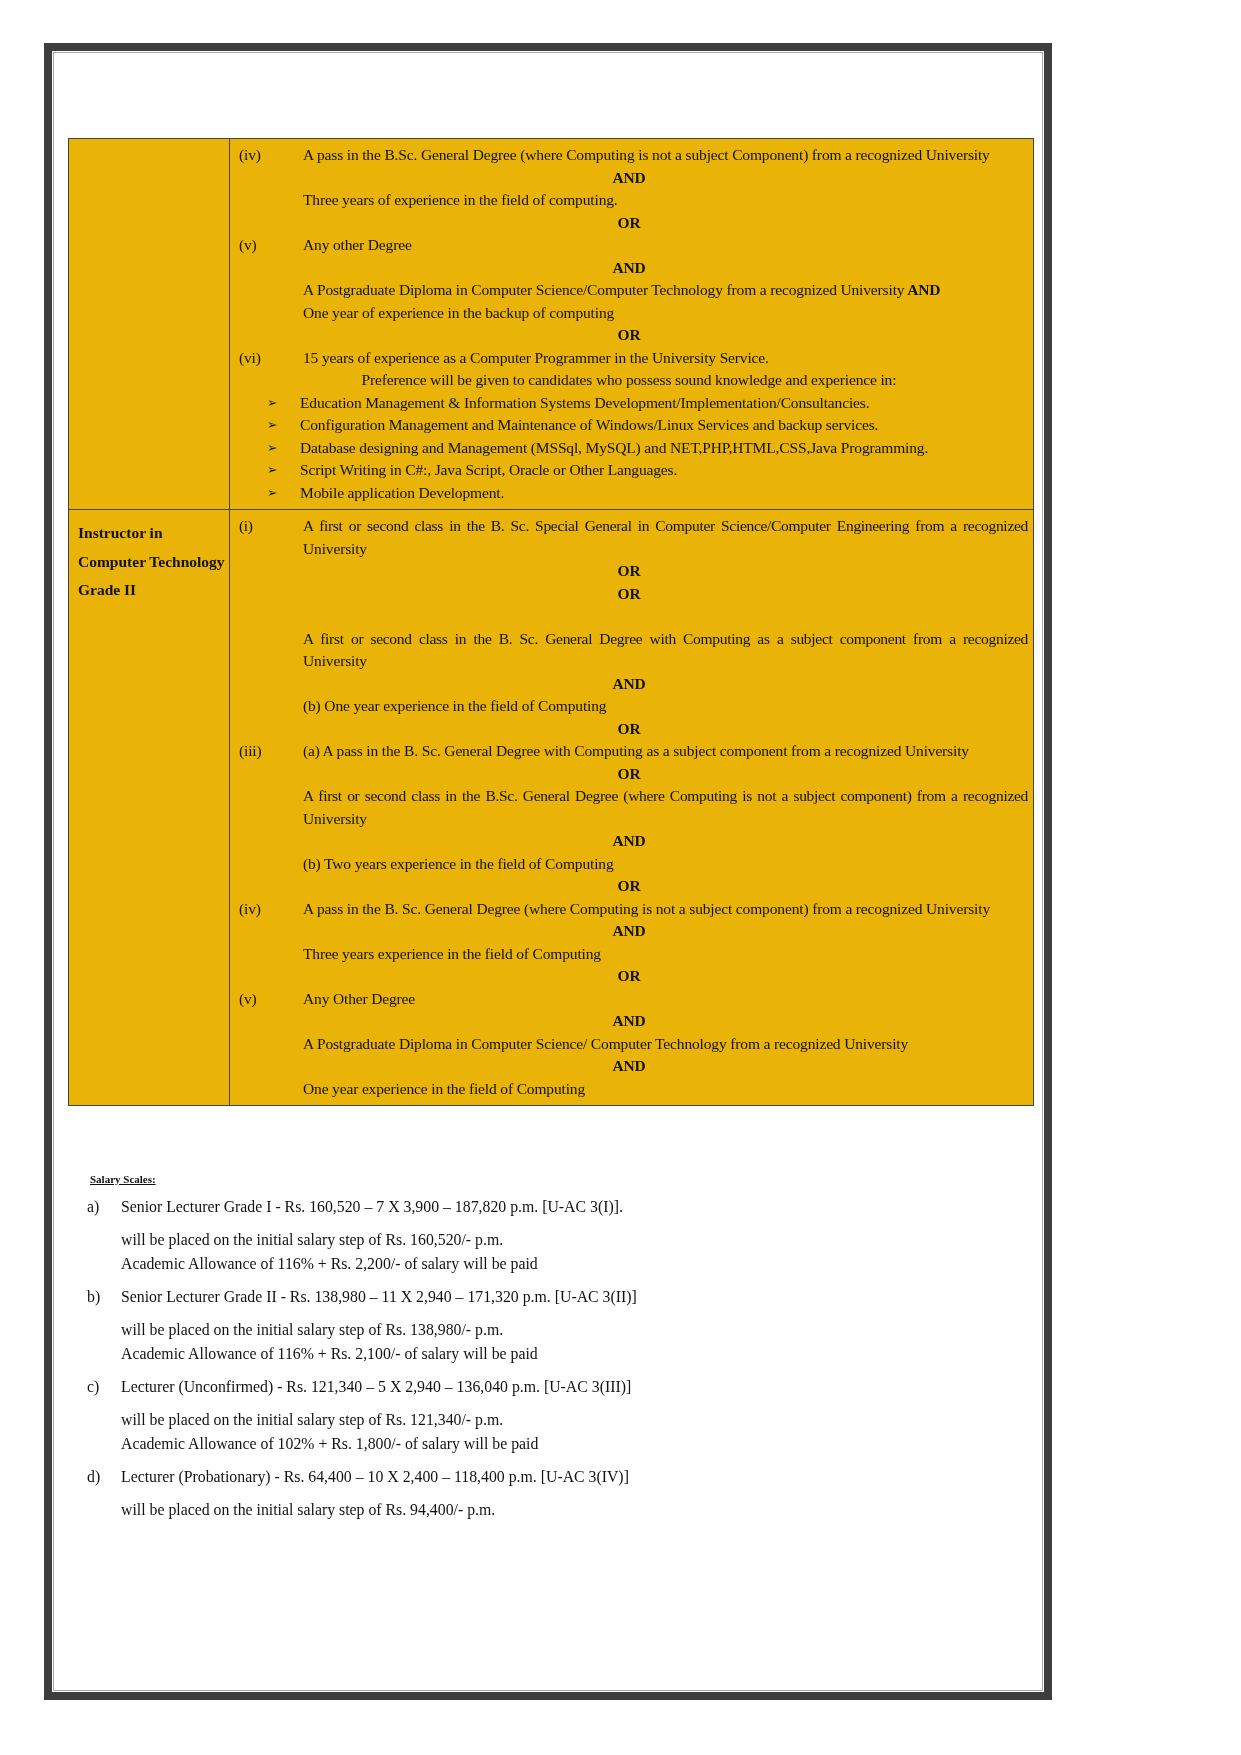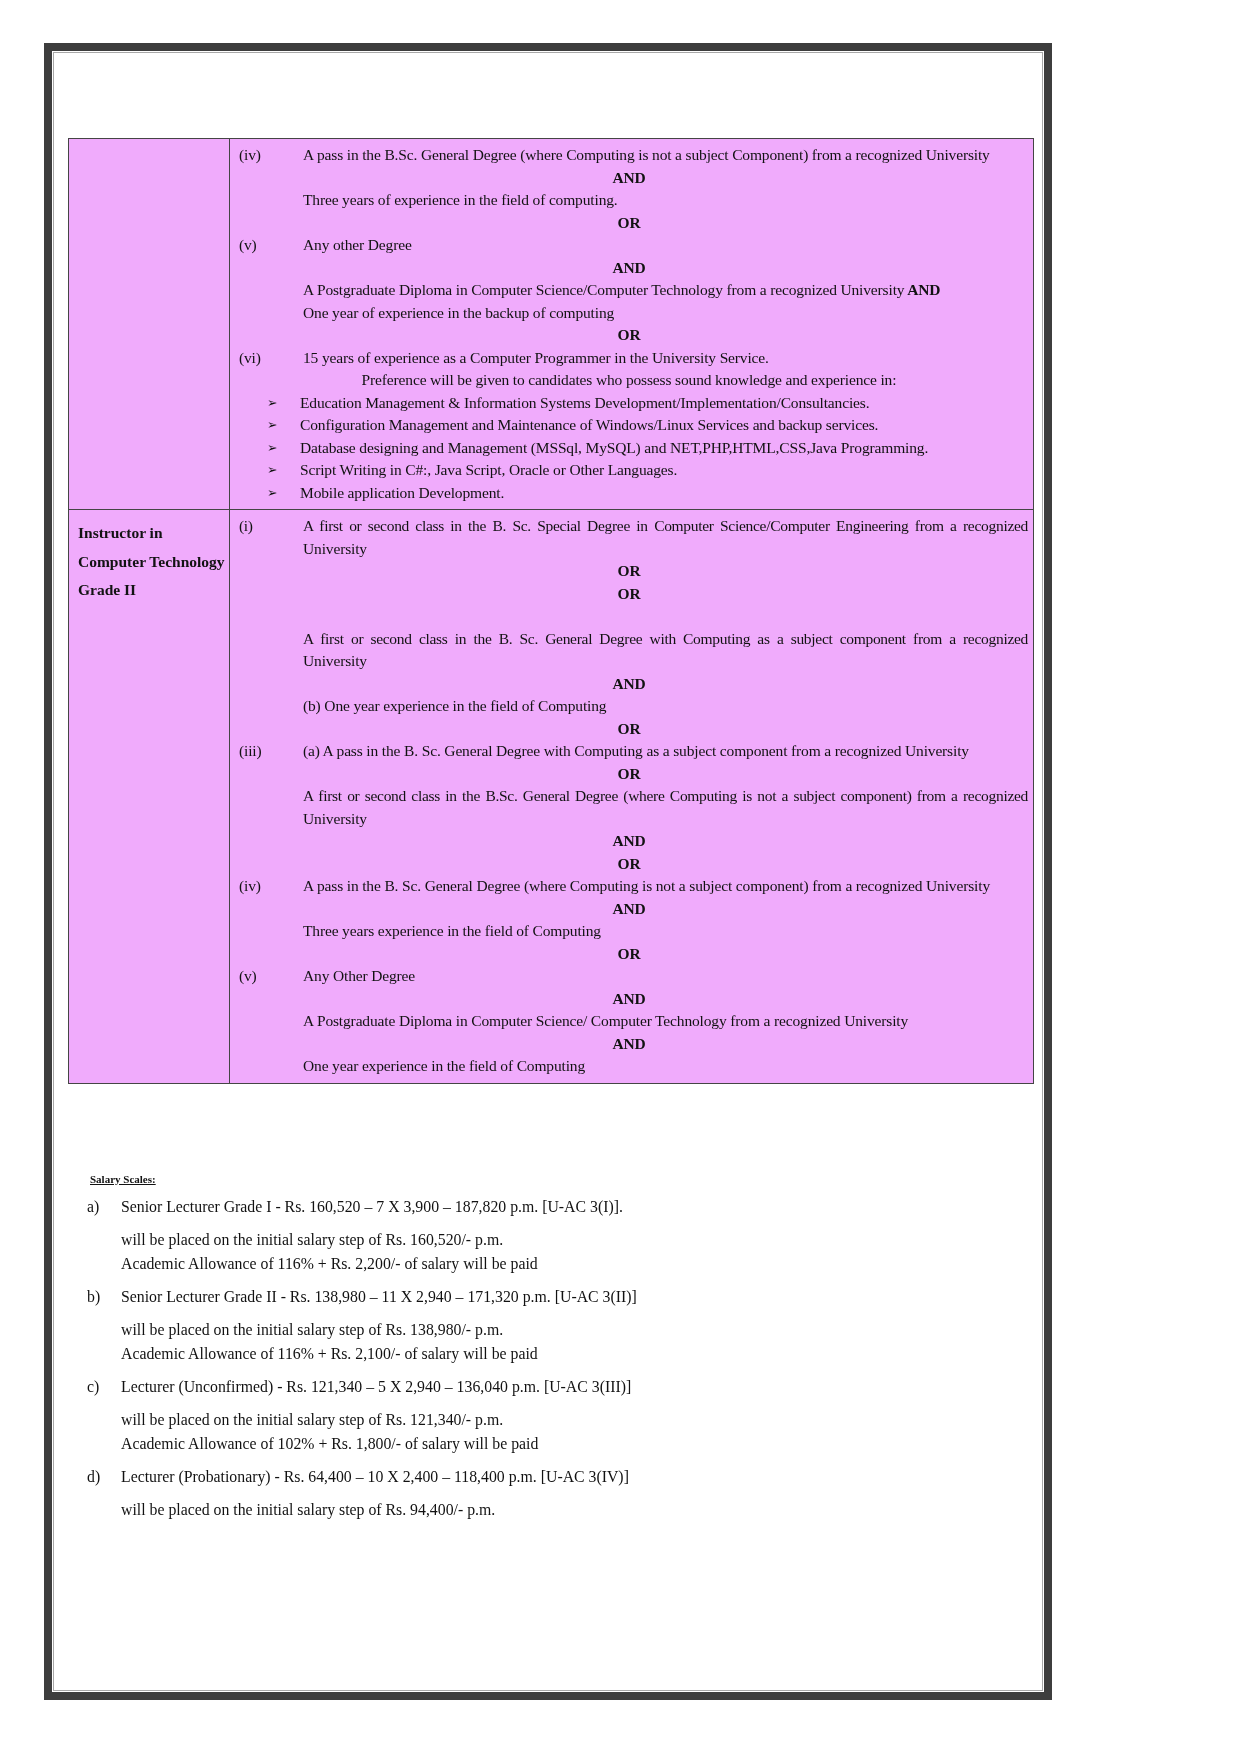--- a/index.html
+++ b/index.html
@@ -11,21 +11,21 @@
   .page-frame {
     position:absolute; left:44px; top:43px; width:1008px; height:1657px;
     border:8px solid #3d3d3d; background:#ffffff;
   }
   .page-frame::before {
     content:""; position:absolute; inset:1px; border:1px solid #a8a8a8; pointer-events:none;
   }
   
   .qual-table {
     position:absolute; left:16px; top:87px; width:966px;
-    border:1px solid #454545; background:#f0abfc;
+    border:1px solid #454545; background:#eab308;
   }
   .t-row { display:flex; }
   .t-row + .t-row { border-top:1px solid #454545; }
   .t-cell.left {
     width:161px; flex:0 0 161px; border-right:1px solid #454545;
     padding:9px 4px 0 9px; font-weight:bold; font-size:15.5px; line-height:28.5px;
   }
   .t-cell.right { flex:1; padding:5px 2px 5px 0; font-size:15.5px; letter-spacing:-0.15px; }
   .line { position:relative; min-height:22.5px; line-height:22.5px; padding-left:73px; padding-right:3px; white-space:nowrap; }
   .line .mk { position:absolute; left:9px; top:0; }
@@ -75,40 +75,41 @@
     </div>
     <div class="t-row">
       <div class="t-cell left" id="post-1">
           <div class="post-line">Instructor in</div>
           <div class="post-line">Computer Technology</div>
           <div class="post-line">Grade II</div>
         </div>
       <div class="t-cell right" id="lines-1">
           <div class="line num just">
             <span class="mk">(i)</span>
-            <span class="tx">A first or second class in the B. Sc. Special Degree in Computer Science/Computer Engineering from a recognized</span>
+            <span class="tx">A first or second class in the B. Sc. Special General in Computer Science/Computer Engineering from a recognized</span>
           </div>
           <div class="line text"><span class="tx">University</span></div>
           <div class="line conj"><span class="tx">OR</span></div>
           <div class="line conj"><span class="tx">OR</span></div>
           <div class="line blank"></div>
           <div class="line text just">
             <span class="tx">A first or second class in the B. Sc. General Degree with Computing as a subject component from a recognized</span>
           </div>
           <div class="line text"><span class="tx">University</span></div>
           <div class="line conj"><span class="tx">AND</span></div>
           <div class="line text"><span class="tx">(b) One year experience in the field of Computing</span></div>
           <div class="line conj"><span class="tx">OR</span></div>
           <div class="line num"><span class="mk">(iii)</span><span class="tx">(a) A pass in the B. Sc. General Degree with Computing as a subject component from a recognized University</span></div>
           <div class="line conj"><span class="tx">OR</span></div>
           <div class="line text just">
             <span class="tx">A first or second class in the B.Sc. General Degree (where Computing is not a subject component) from a recognized</span>
           </div>
           <div class="line text"><span class="tx">University</span></div>
           <div class="line conj"><span class="tx">AND</span></div>
+          <div class="line text"><span class="tx">(b) Two years experience in the field of Computing</span></div>
           <div class="line conj"><span class="tx">OR</span></div>
           <div class="line num"><span class="mk">(iv)</span><span class="tx">A pass in the B. Sc. General Degree (where Computing is not a subject component) from a recognized University</span></div>
           <div class="line conj"><span class="tx">AND</span></div>
           <div class="line text"><span class="tx">Three years experience in the field of Computing</span></div>
           <div class="line conj"><span class="tx">OR</span></div>
           <div class="line num"><span class="mk">(v)</span><span class="tx">Any Other Degree</span></div>
           <div class="line conj"><span class="tx">AND</span></div>
           <div class="line text"><span class="tx">A Postgraduate Diploma in Computer Science/ Computer Technology from a recognized University</span></div>
           <div class="line conj"><span class="tx">AND</span></div>
           <div class="line text"><span class="tx">One year experience in the field of Computing</span></div>

